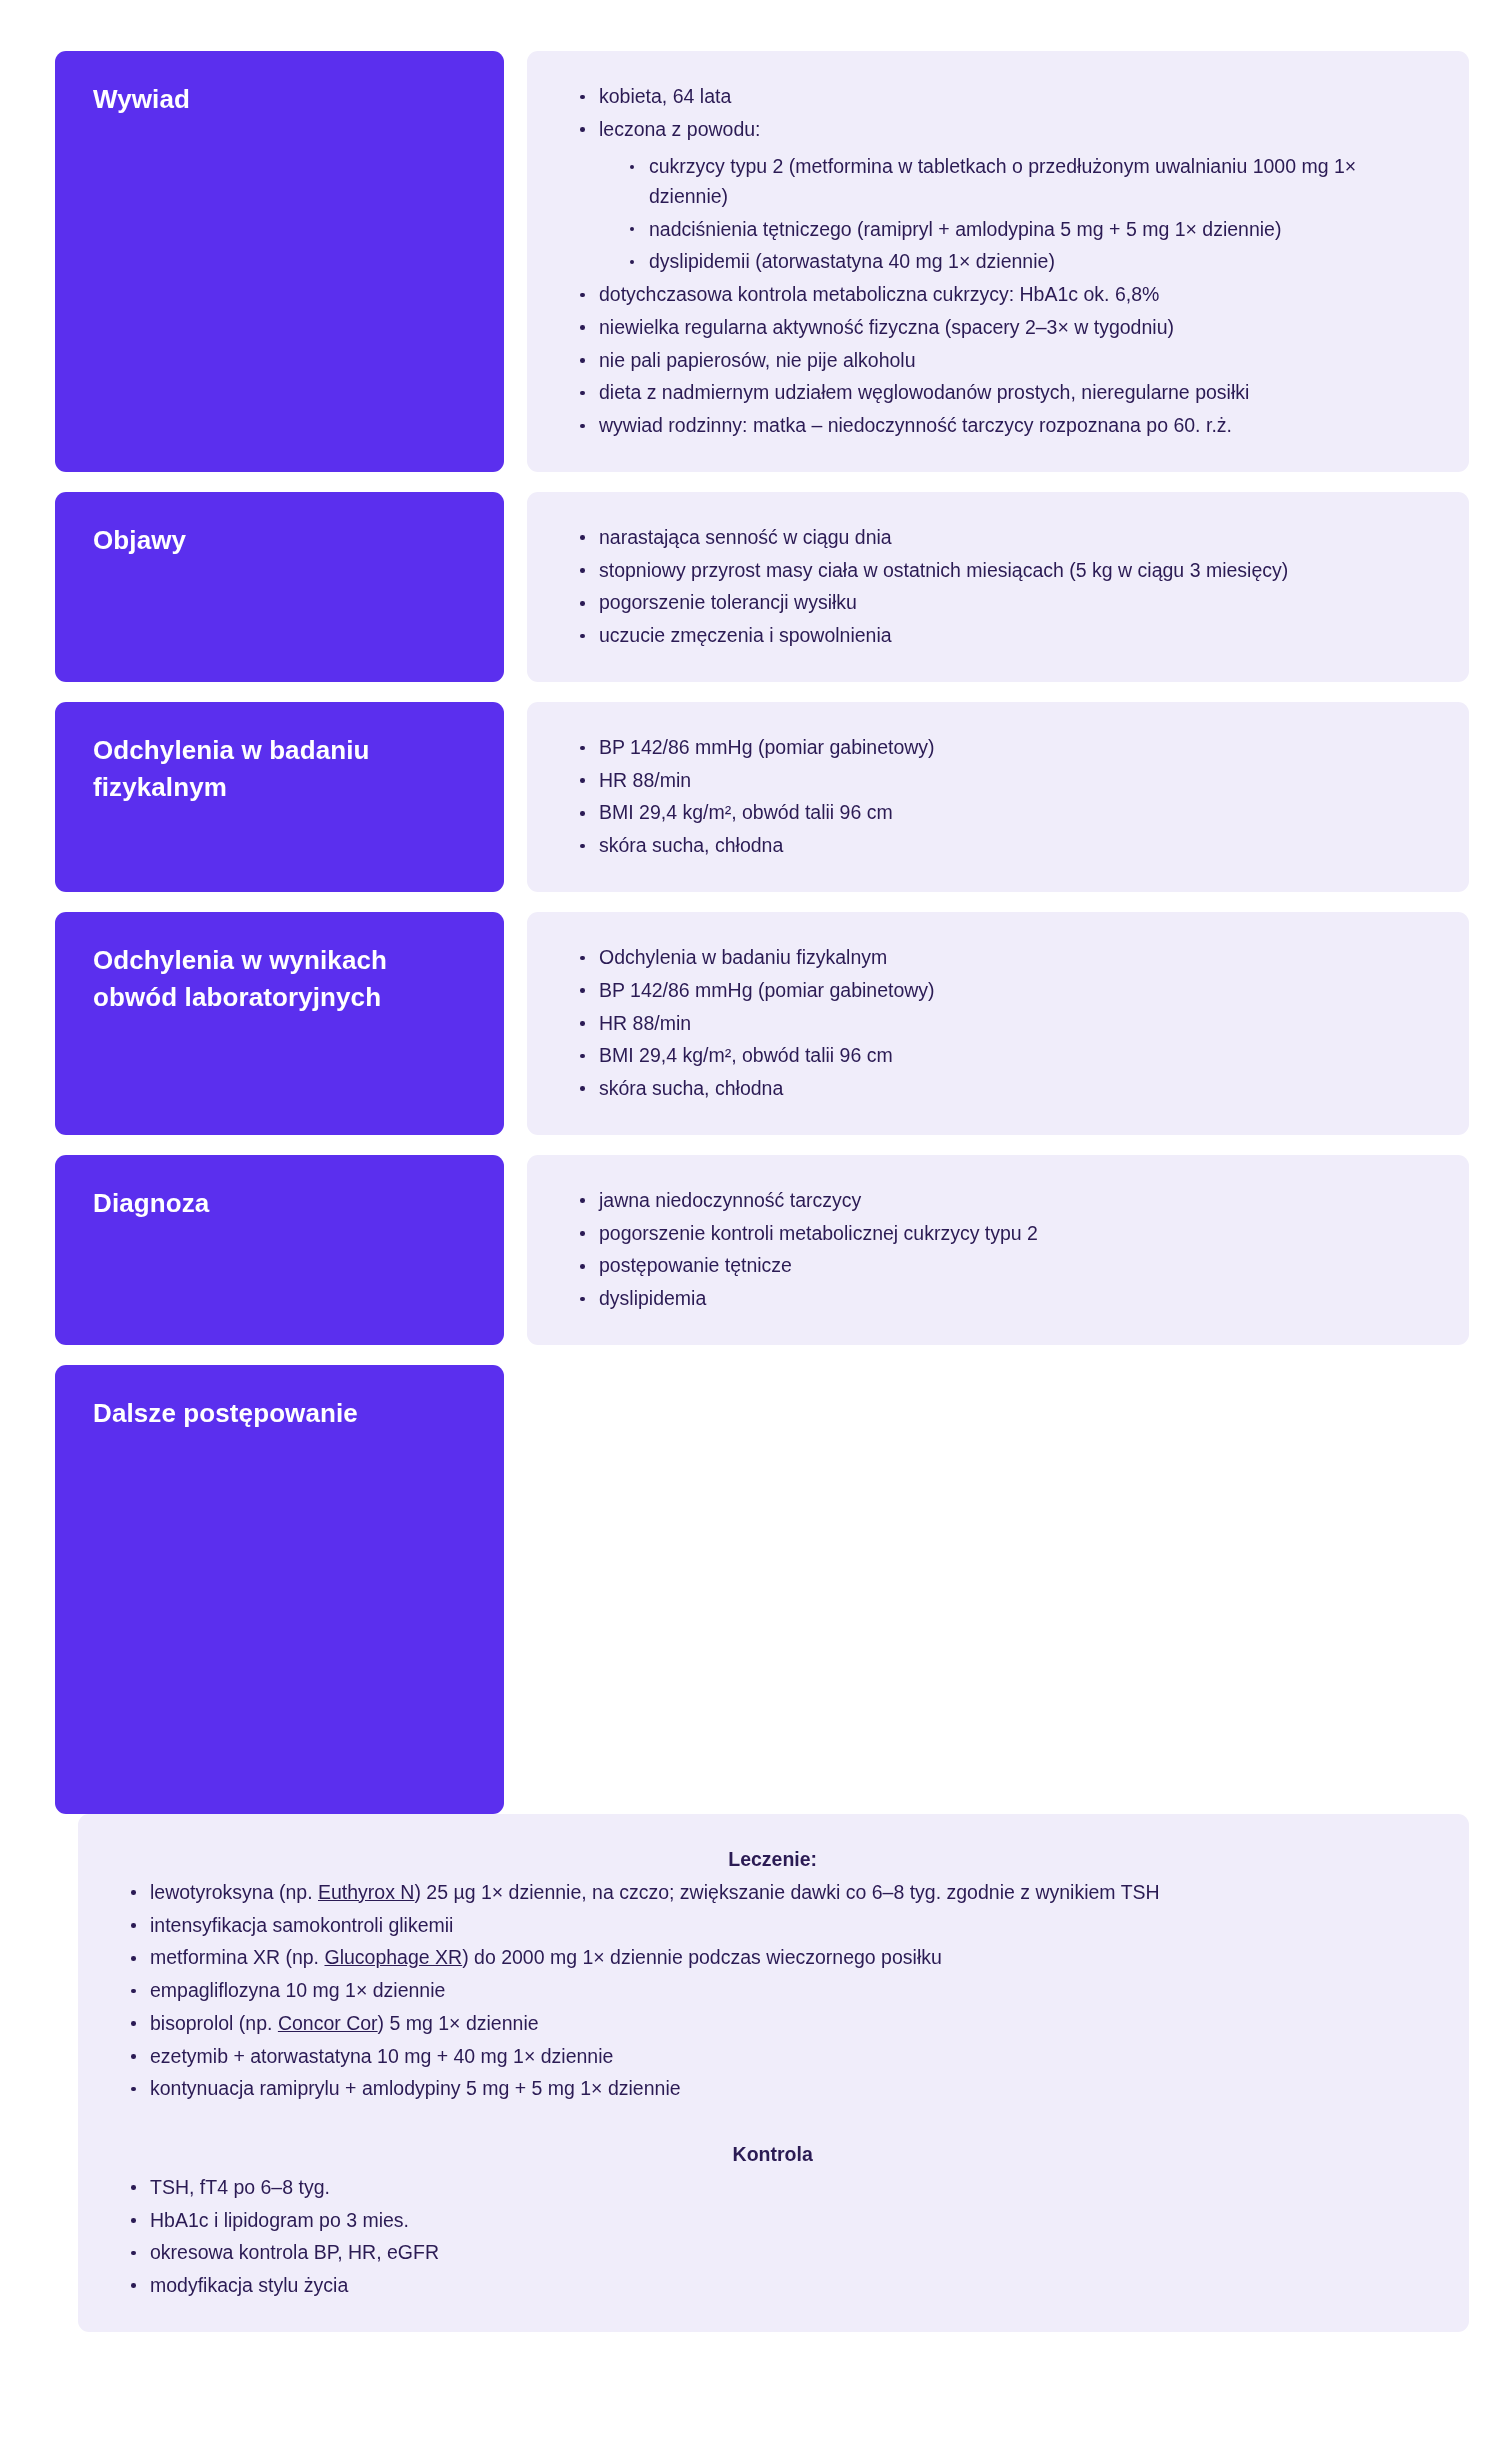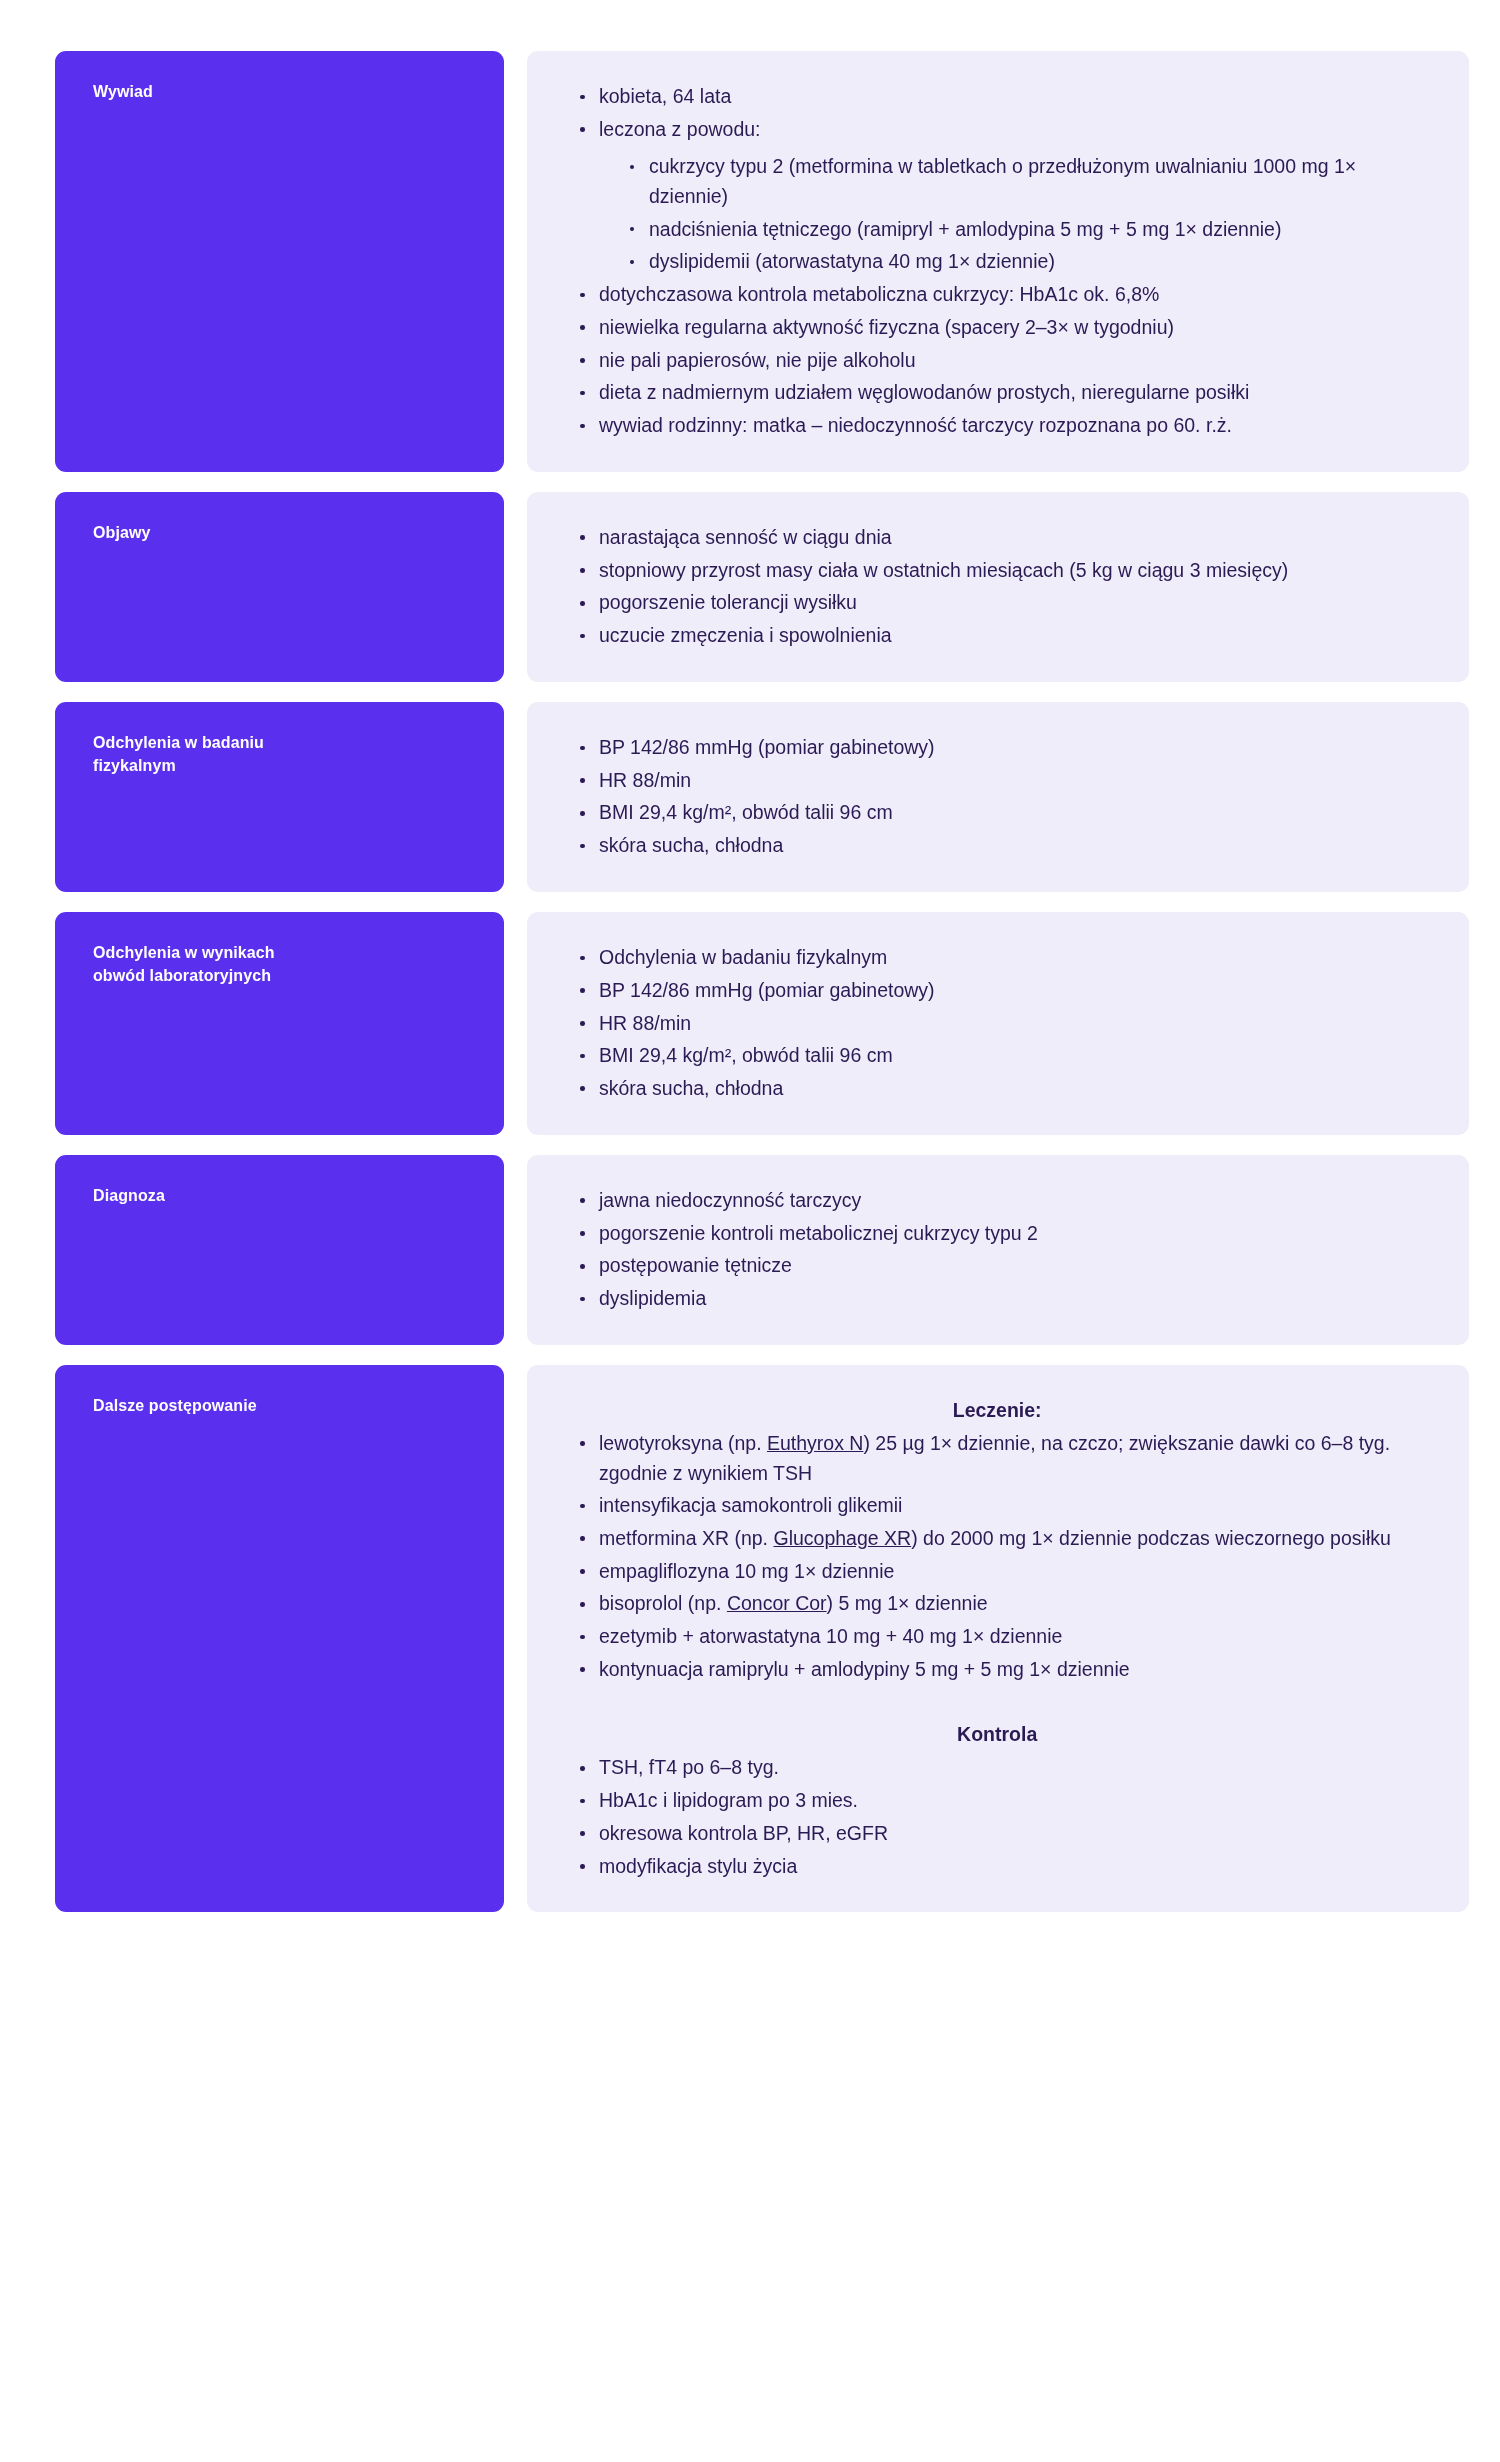--- a/index.html
+++ b/index.html
@@ -20,33 +20,33 @@
   .case-sheet {
     width: 1500px;
     padding: 51px 31px 74px 55px;
   }
 
   .case-section {
     display: flex;
     align-items: stretch;
     margin-bottom: 20.3px;
   }
-  .case-section:last-child { margin-bottom: 0; }
+  .case-section:last-child { margin-bottom: 0; flex-direction: column; }
 
   
   .section-label {
     flex: 0 0 449px;
     width: 449px;
     background: #5b2fee;
     border-radius: 11px;
     padding: 30px 33px 30px 38px;
   }
   .section-label-text {
     color: #ffffff;
-    font-size: 16px;
+    font-size: 26px;
     font-weight: 700;
     line-height: 1.42;
     letter-spacing: 0.1px;
     white-space: pre-line;
   }
 
   
   .section-body {
     flex: 1 1 auto;
     background: #f0edfa;

